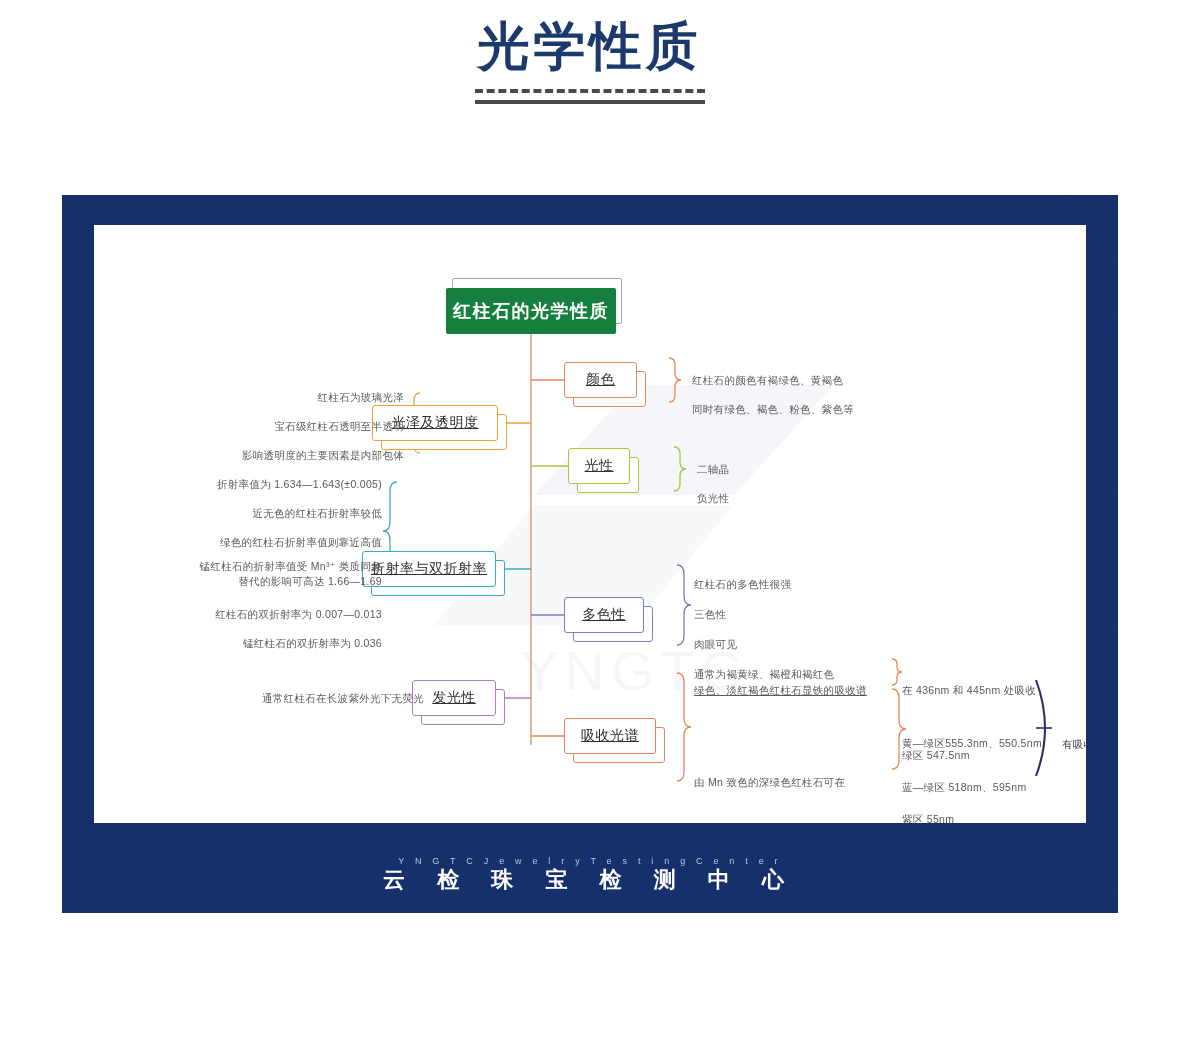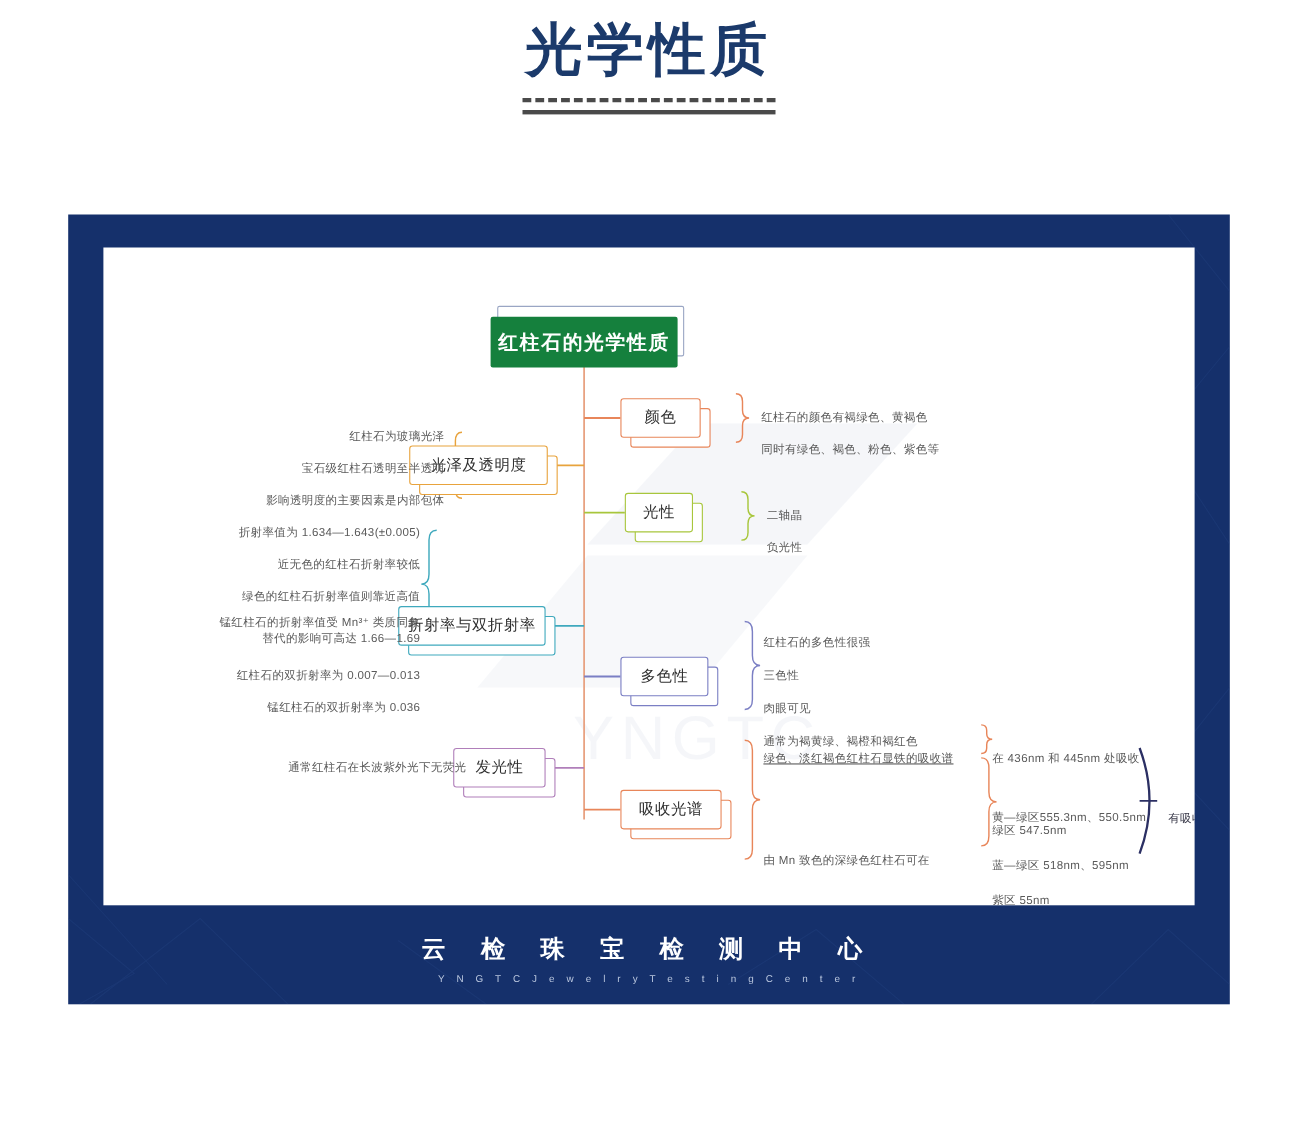--- a/index.html
+++ b/index.html
@@ -50,21 +50,21 @@
   
   #map{position:absolute;inset:0;}
   svg.lines{position:absolute;left:0;top:0;width:992px;height:598px;overflow:visible;}
   .node-wrap{position:absolute;}
   .node-wrap .sh{
     position:absolute;box-sizing:border-box;border-radius:3px;background:#fff;
   }
   .node-main{
     position:absolute;left:0;top:0;box-sizing:border-box;background:#fff;
     border-radius:3px;display:flex;align-items:center;justify-content:center;
-    font-size:14px;letter-spacing:.5px;color:#2f2f2f;white-space:nowrap;
+    font-size:14px;letter-spacing:.5px;color:#2f2f2f;white-space:nowrap;text-decoration:underline;
   }
   #root-wrap{position:absolute;}
   #root-shadow{
     position:absolute;box-sizing:border-box;border:1.5px solid #9aa6c4;border-radius:2px;background:transparent;
   }
   #root-node{
     position:absolute;left:0;top:16px;box-sizing:border-box;background:#15803d;
     border-radius:2px;display:flex;align-items:center;justify-content:center;
     color:#ffffff;font-size:18px;font-weight:bold;letter-spacing:1.5px;white-space:nowrap;
   }
@@ -225,16 +225,16 @@
       <div class="leaf right" style="left:808px;top:508px;">绿区 547.5nm</div>
       <div class="leaf right" style="left:808px;top:540px;">蓝—绿区 518nm、595nm</div>
       <div class="leaf right" style="left:808px;top:572px;">紫区 55nm</div>
 
       <div class="leaf right" style="left:968px;top:497px;color:#3a3a4a;">有吸收带</div>
 
     </div>
   </div>
 
   <div id="footer">
+    <div id="footer-en">Y N G T C   J e w e l r y   T e s t i n g   C e n t e r</div>
     <div id="footer-cn">云 检 珠 宝 检 测 中 心</div>
-    <div id="footer-en">Y N G T C   J e w e l r y   T e s t i n g   C e n t e r</div>
   </div>
 </div>
 
 </body></html>

